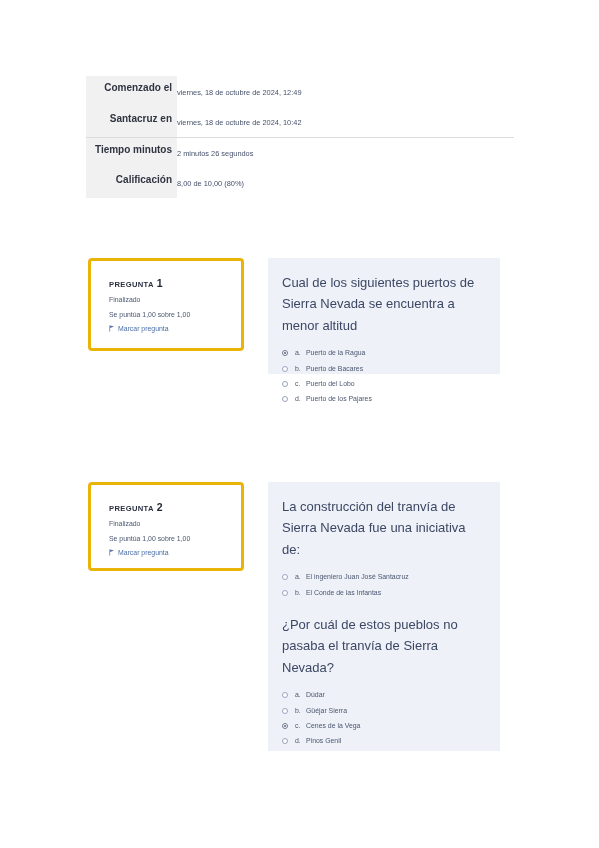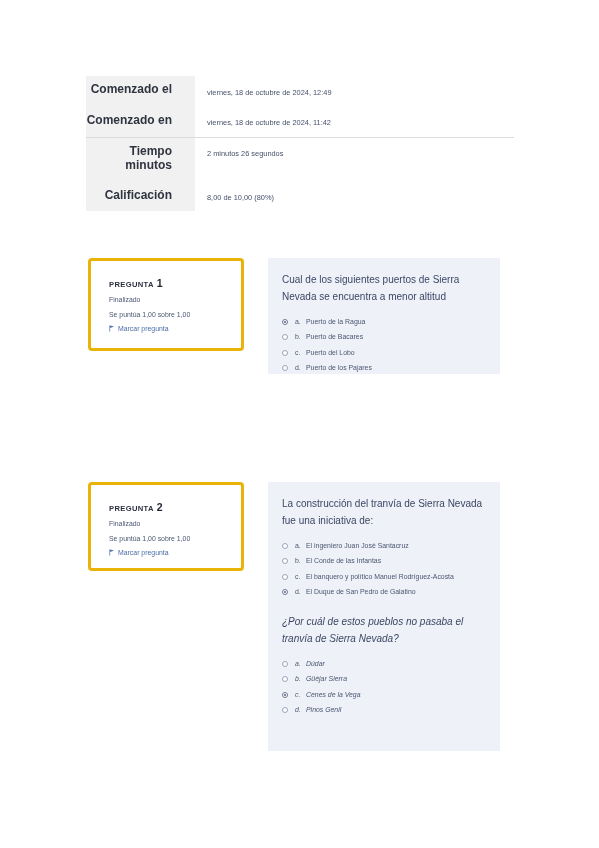--- a/index.html
+++ b/index.html
@@ -31,28 +31,28 @@
     font-size: 7.6px;
   }
   .summary tr { vertical-align: top; }
   .summary td {
     padding: 6px 0 9px 0;
   }
   .summary td.label {
     width: 86px;
     background: #f1f1f1;
     text-align: right;
-    padding-right: 23px;
+    padding-right: 5px;
     color: #2f3440;
     font-weight: bold;
-    font-size: 12px;
+    font-size: 10px;
     line-height: 1.2;
   }
   .summary td.value {
-    padding-left: 12px;
+    padding-left: 0;
     color: #45506b;
     font-size: 7.4px;
     line-height: 1.2;
     padding-top: 12px;
   }
   .summary tr.divider-top td {
     border-top: 1px solid #dcdcdc;
   }
   .summary tr.first td.value { padding-top: 13px; }
 
@@ -123,24 +123,24 @@
     position: absolute;
     left: 268px;
     top: 0;
     width: 232px;
     background: #eef1f8;
     box-sizing: border-box;
     padding: 14px 13px 14px 14px;
   }
   .q1 .qpanel { height: 116px; }
   .q2 .qpanel { height: 144px; }
-  .q3 .qpanel { height: 151px; font-style: italic; }
+  .q3 .qpanel { height: 151px; }
 
   .qtext {
-    font-size: 10px;
+    font-size: 13px;
     line-height: 1.65;
     color: #3c4763;
     margin: 0 0 13px 0;
   }
   .options { margin: 0; padding: 0; list-style: none; }
   .option {
     display: flex;
     align-items: center;
     font-size: 6.9px;
     color: #4a5670;
@@ -185,22 +185,22 @@
 
 <div class="page">
 
   <table class="summary">
     <tbody>
       <tr class="first">
         <td class="label">Comenzado el</td>
         <td class="value">viernes, 18 de octubre de 2024, 12:49</td>
       </tr>
       <tr>
-        <td class="label">Comenzado en</td>
-        <td class="value">viernes, 18 de octubre de 2024, 11:42</td>
+        <td class="label">Santacruz en</td>
+        <td class="value">viernes, 18 de octubre de 2024, 10:42</td>
       </tr>
       <tr class="divider-top">
         <td class="label">Tiempo minutos</td>
         <td class="value">2 minutos 26 segundos</td>
       </tr>
       <tr>
         <td class="label">Calificación</td>
         <td class="value">8,00 de 10,00 (80%)</td>
       </tr>
     </tbody>

